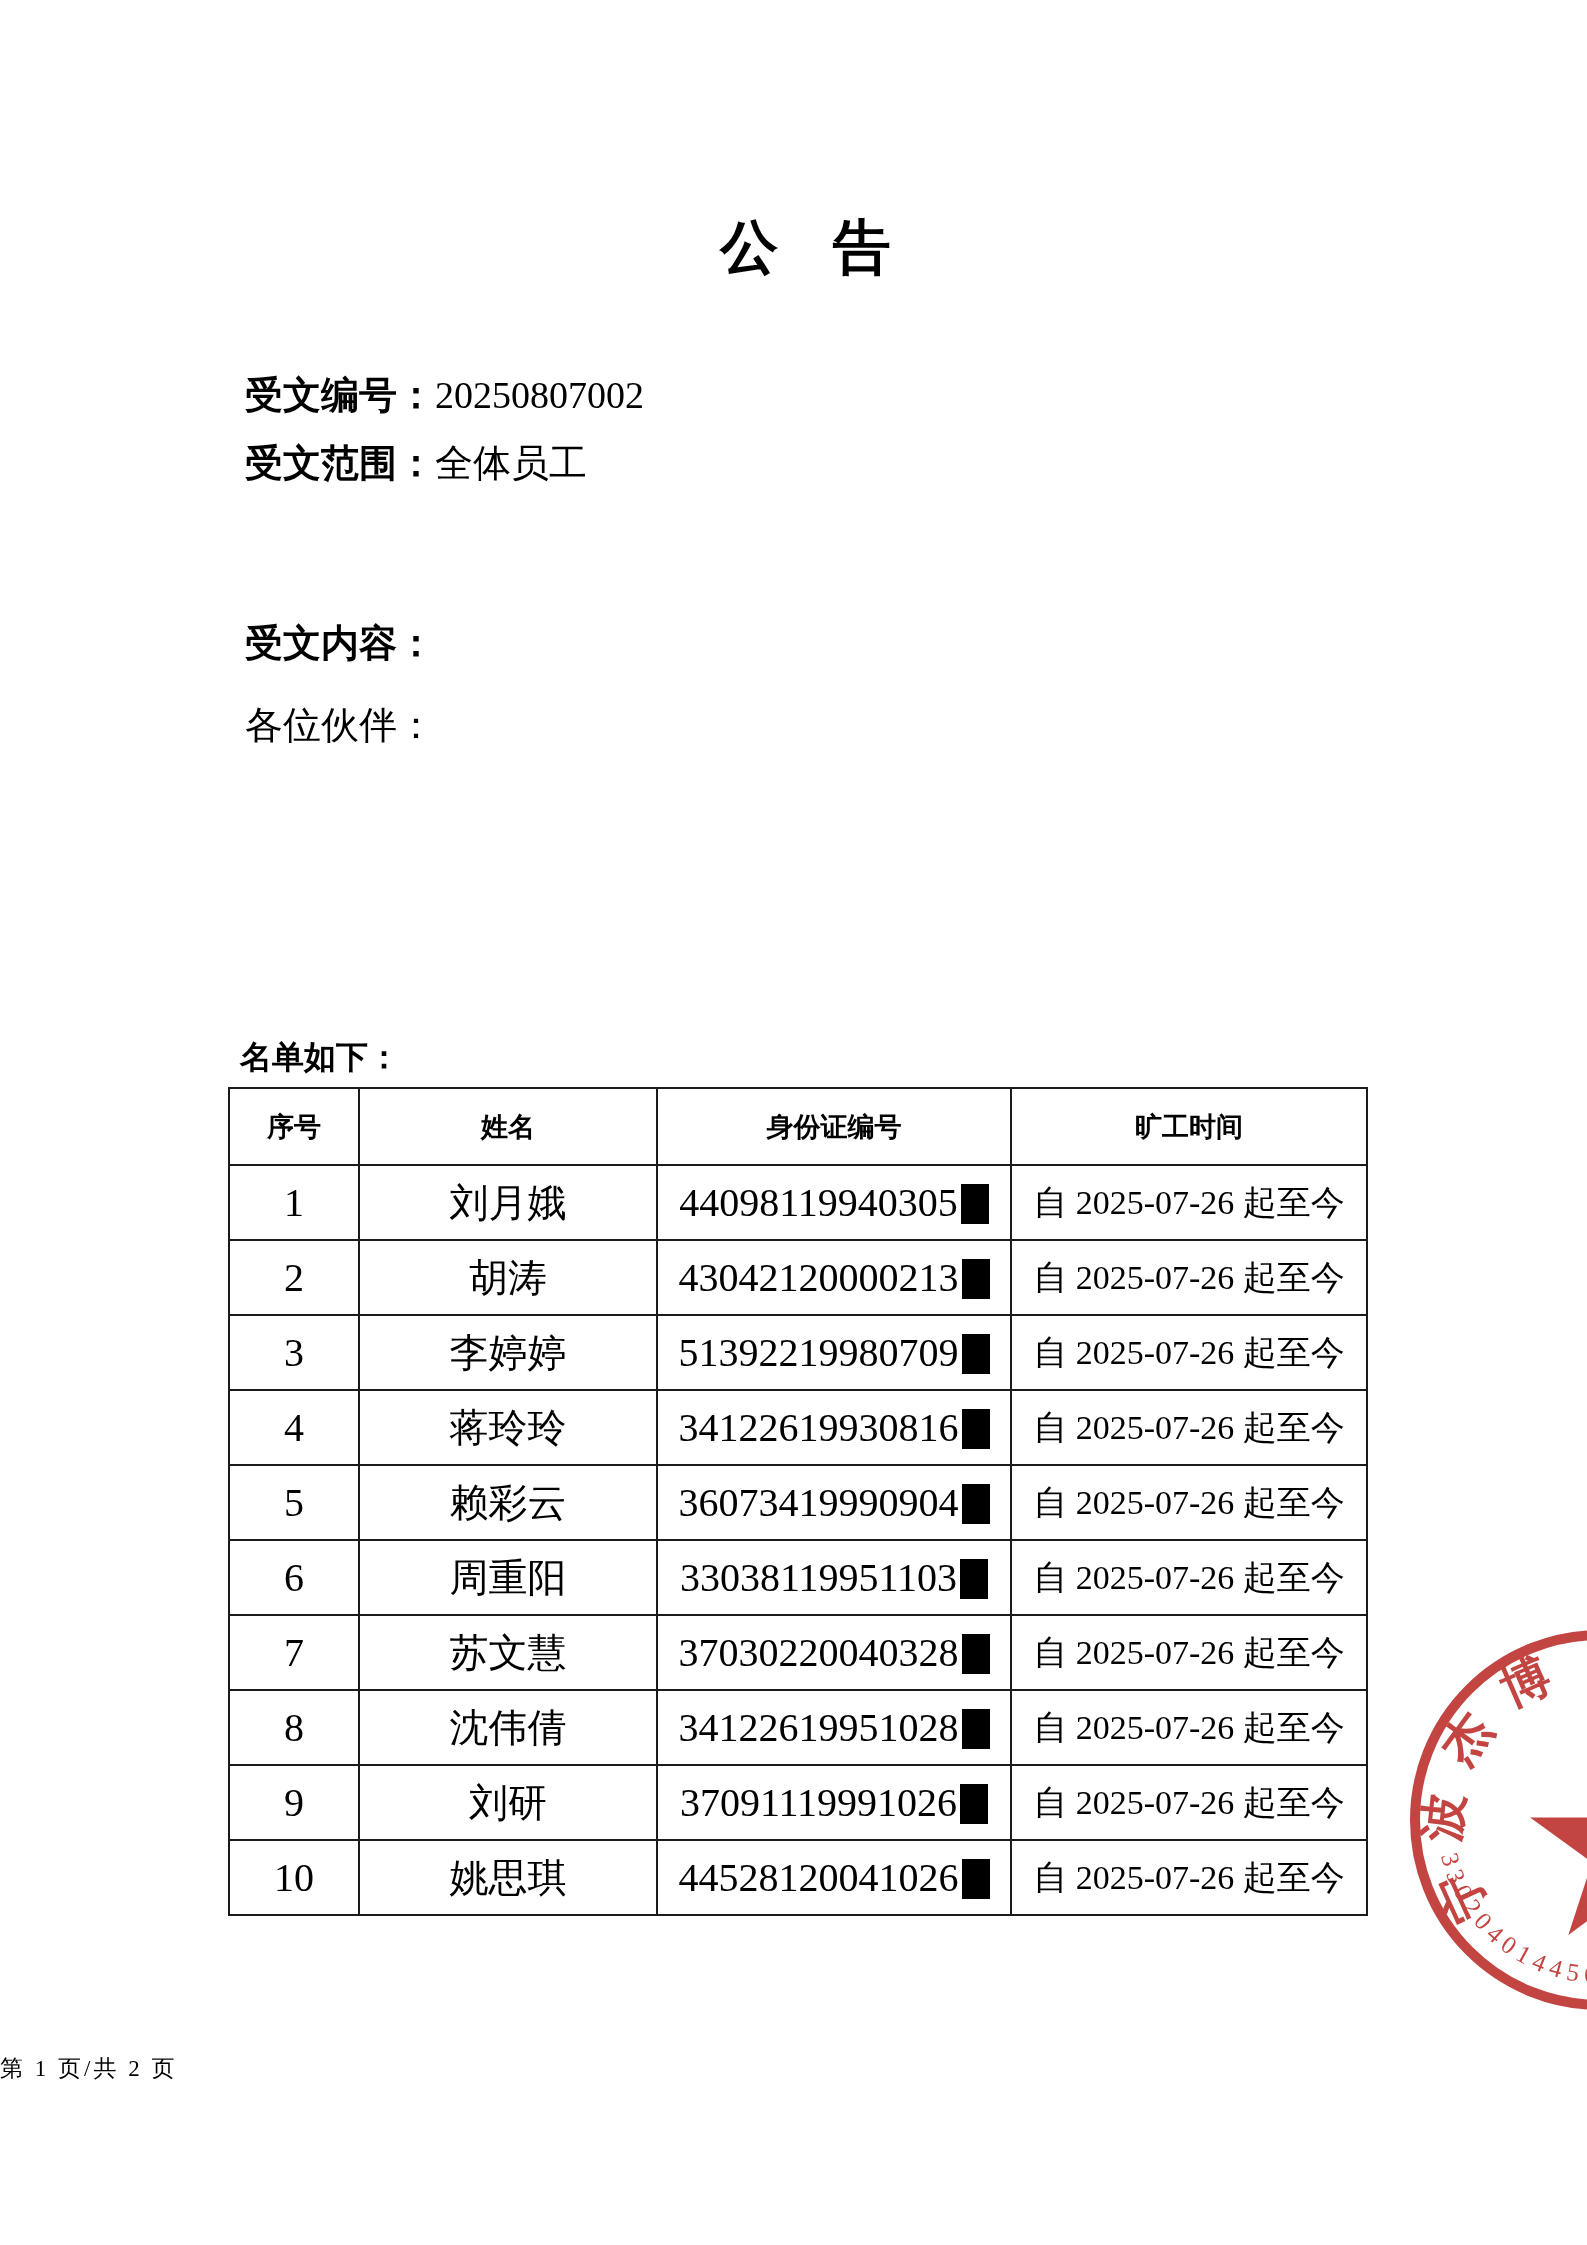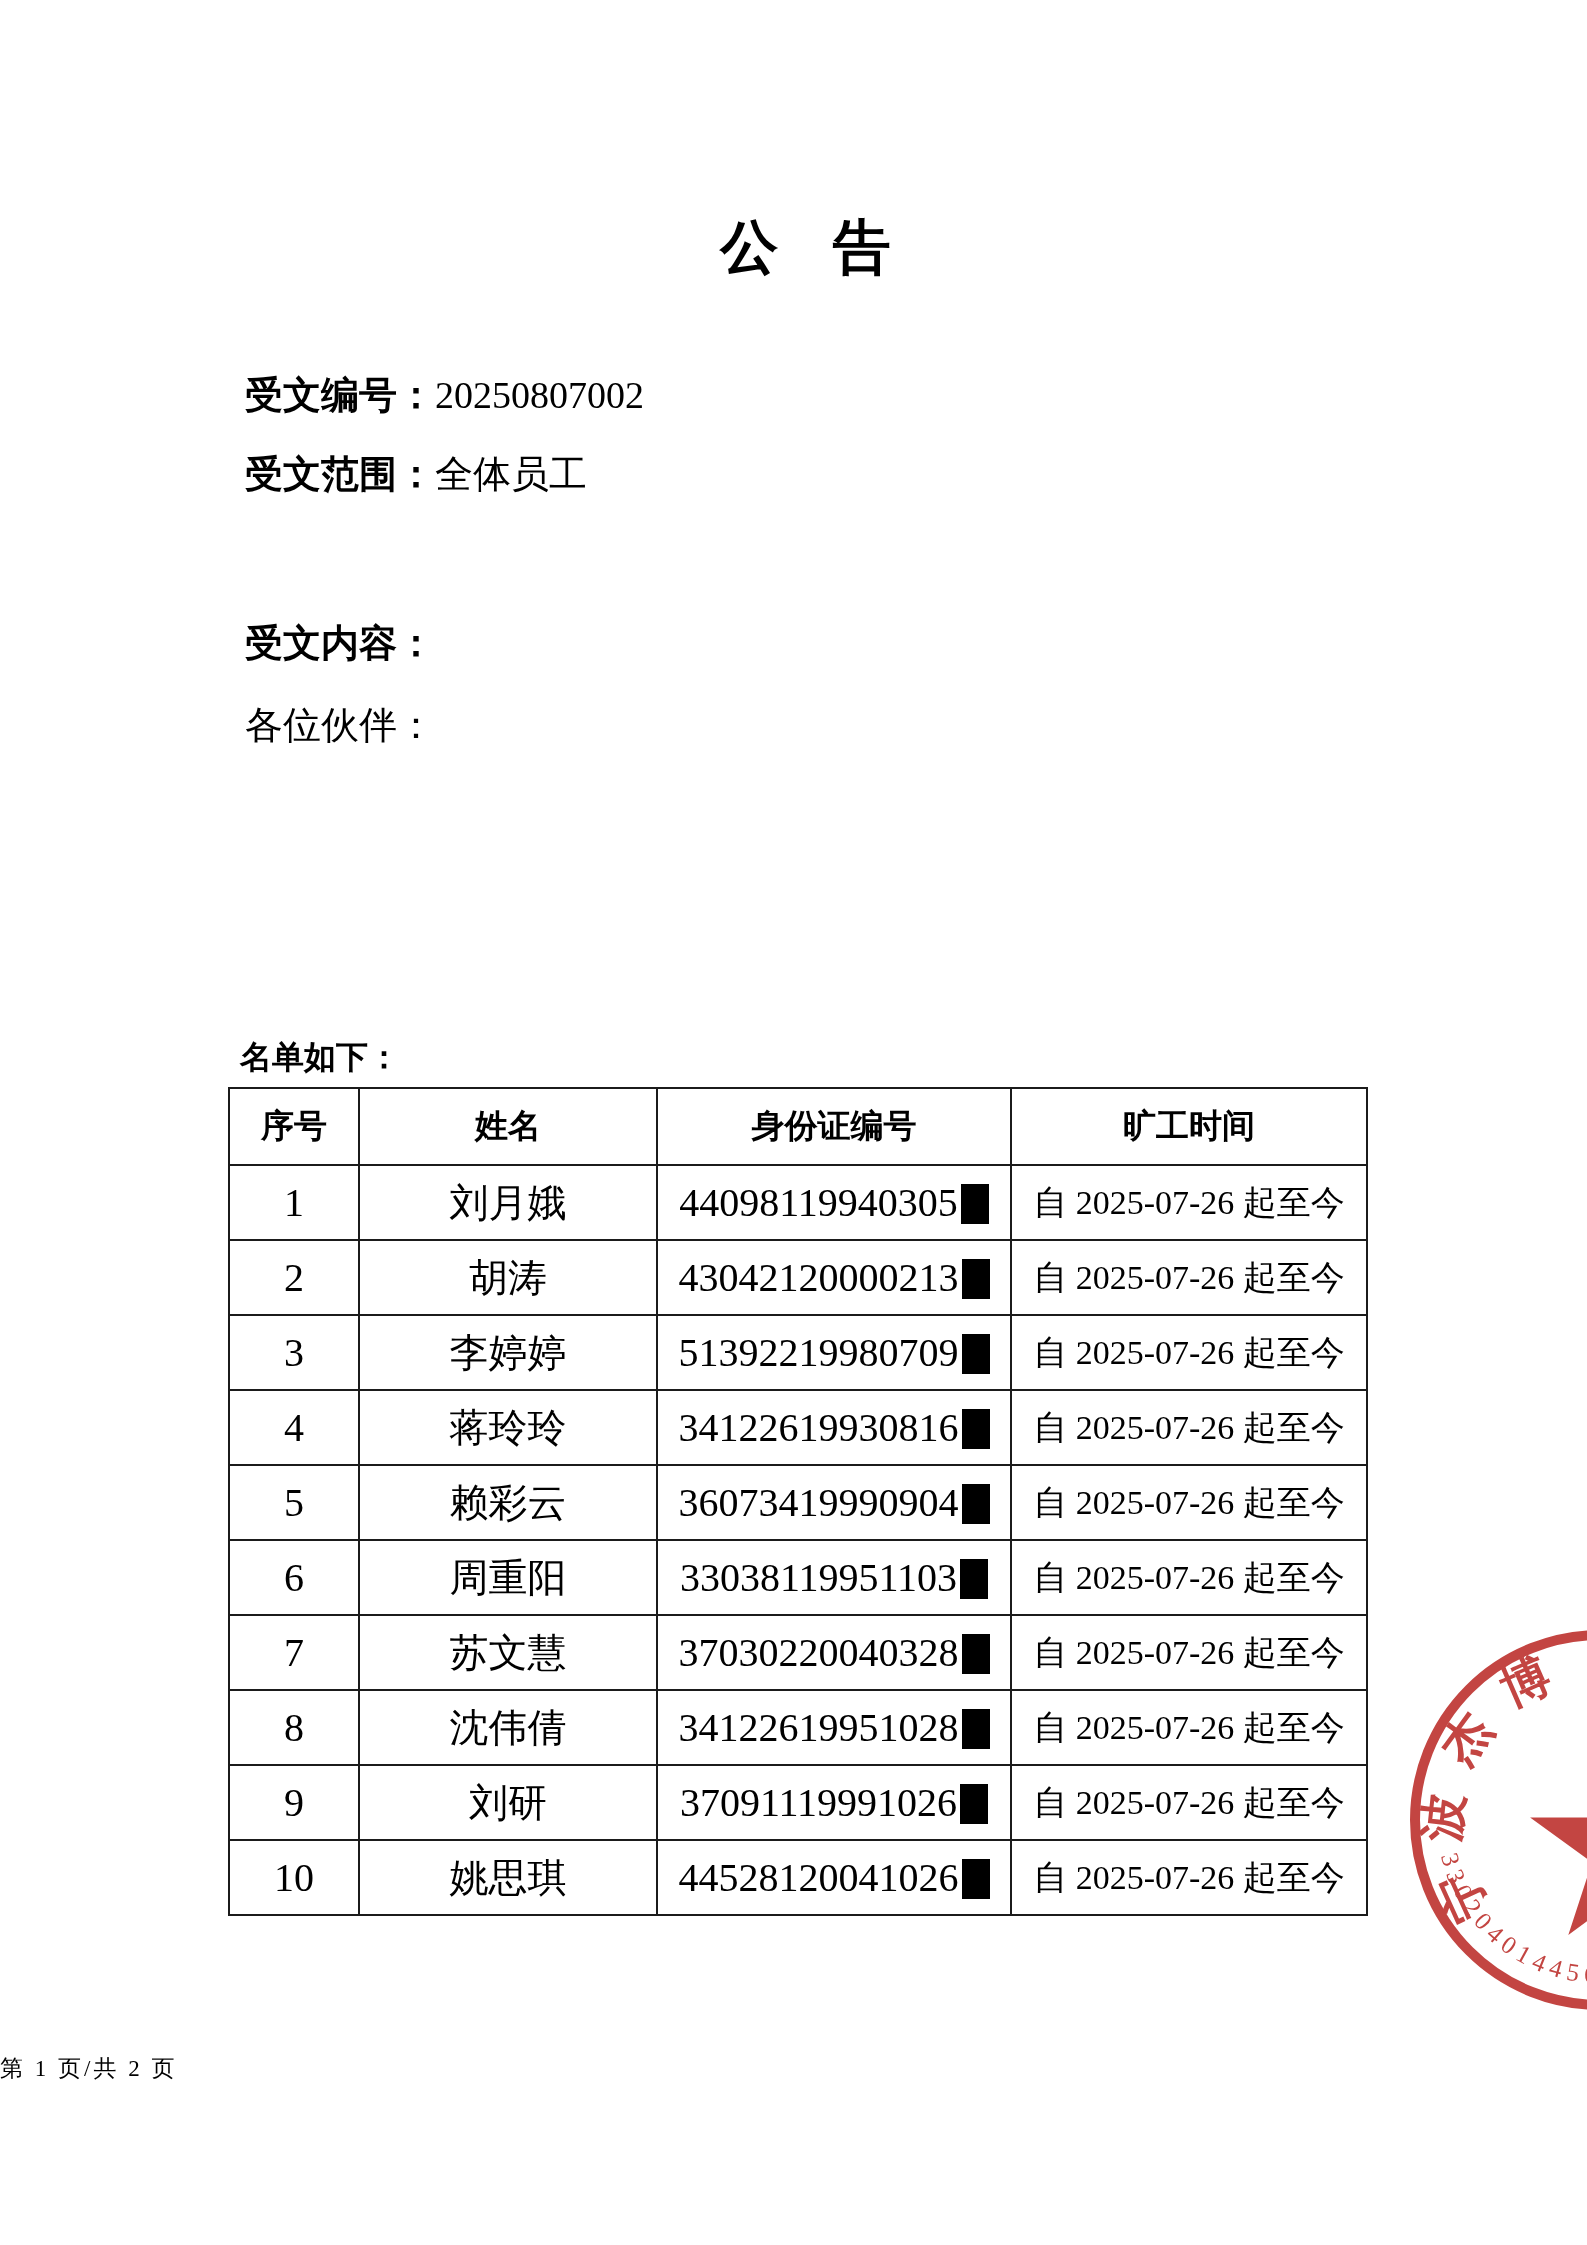--- a/index.html
+++ b/index.html
@@ -28,21 +28,21 @@
   
   .field-line {
     position: absolute;
     left: 245px;
     font-size: 38px;
     line-height: 46px;
     white-space: nowrap;
   }
   .field-line .label { font-weight: bold; }
   .f1 { top: 372px; }
-  .f2 { top: 454px; font-family: Liberation Mono, monospace; }
+  .f2 { top: 440px; }
   .f3 { top: 537px; }
   .f4 { top: 620px; }
   .salutation { top: 702px; font-weight: normal; }
 
   
   .body-text {
     position: absolute;
     left: 245px; top: 766px;
     width: 1118px;
     font-size: 38px;
@@ -74,21 +74,21 @@
   table.roster col.c4 { width: 356px; }
   table.roster th, table.roster td {
     border: 2px solid #1b1b1b;
     text-align: center;
     vertical-align: middle;
     padding: 0;
     overflow: hidden;
   }
   table.roster thead tr { height: 77px; }
   table.roster tbody tr { height: 75px; }
-  table.roster th { font-size: 33px; font-weight: bold; }
+  table.roster th { font-size: 27px; font-weight: bold; }
   td.seq   { font-size: 40px; }
   td.pname { font-size: 39px; }
   td.idno  { font-size: 40px; white-space: nowrap; }
   td.ptime { font-size: 34px; white-space: nowrap; }
   .redaction {
     display: inline-block;
     width: 28px; height: 40px;
     background: #000000;
     vertical-align: -8px;
     margin-left: 3px;

